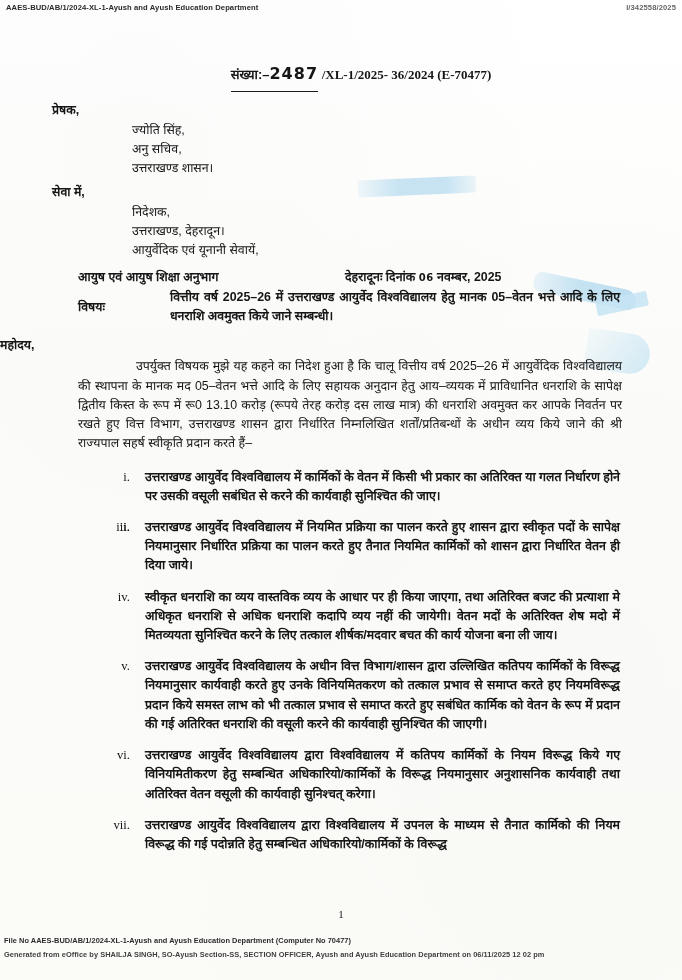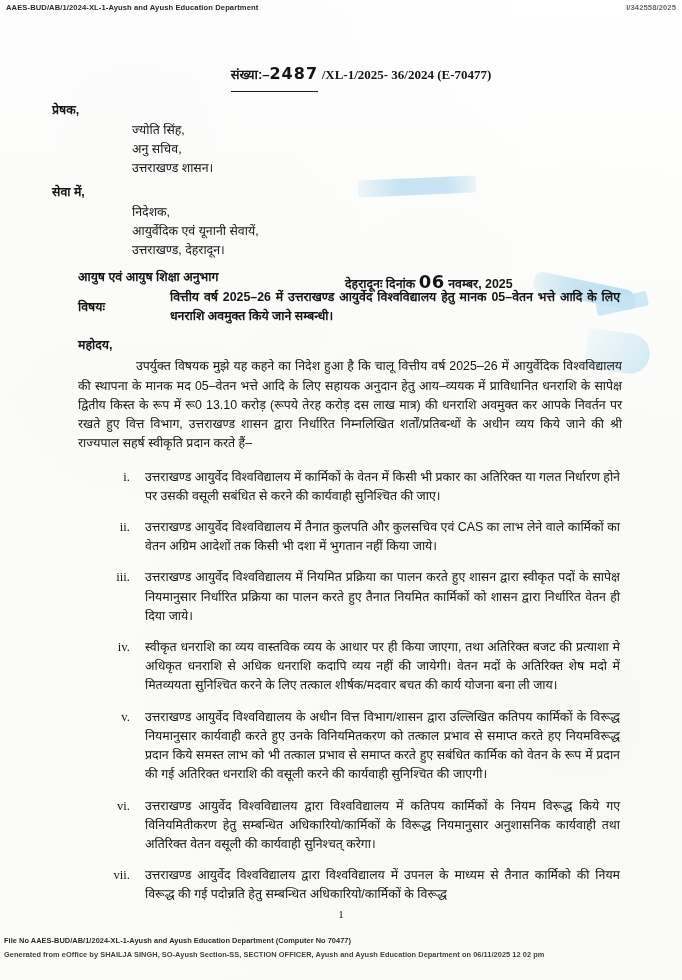--- a/index.html
+++ b/index.html
@@ -92,34 +92,34 @@
   .deptrow .dept { display: inline-block; font-weight: bold; }
   .deptrow .place {
     position: absolute;
     left: 345px;
     top: 0;
     font-weight: bold;
     white-space: nowrap;
   }
   .deptrow .place .dnum {
     font-family: "DejaVu Sans", sans-serif;
-    font-size: 18px;
+    font-size: 10px;
     letter-spacing: 0.5px;
   }
 
   .subjrow {
     position: relative;
     padding-left: 78px;
     padding-right: 62px;
     margin-top: 1px;
   }
   .subjrow .skey { position: absolute; left: 78px; top: 10px; font-weight: bold; }
   .subjrow .sval { display: block; padding-left: 92px; font-weight: bold; text-align: justify; }
 
-  .salut { padding-left: 78px; margin-top: 10px; font-weight: bold; }
+  .salut { margin-top: 10px; font-weight: bold; }
 
   .para {
     padding-left: 78px;
     padding-right: 60px;
     text-align: justify;
     text-justify: inter-word;
     margin-top: 2px;
   }
   .para .ti { display: inline-block; width: 58px; }
 
@@ -139,21 +139,21 @@
   }
   ol.conds > li > .rn {
     position: absolute;
     left: 96px;
     top: 0;
     width: 34px;
     text-align: right;
     font-family: "Liberation Serif", serif;
     font-size: 12.6px;
   }
-  ol.conds > li > .txt { display: block; }
+  ol.conds > li > .txt { display: block; font-weight: bold; }
 
   
   .mark {
     position: absolute;
     z-index: 1;
     background: #bcdff0;
     opacity: 0.85;
     border-radius: 2px;
     pointer-events: none;
   }
@@ -234,22 +234,22 @@
     <div class="blk sender">
       <span class="lbl">प्रेषक,</span>
       <span class="indent nm">ज्योति सिंह,</span>
       <span class="indent nm">अनु सचिव,</span>
       <span class="indent nm">उत्तराखण्ड शासन।</span>
     </div>
 
     <div class="blk receiver">
       <span class="lbl">सेवा में,</span>
       <span class="indent nm">निदेशक,</span>
+      <span class="indent nm">उत्तराखण्ड, देहरादून।</span>
       <span class="indent nm">आयुर्वेदिक एवं यूनानी सेवायें,</span>
-      <span class="indent nm">उत्तराखण्ड, देहरादून।</span>
     </div>
 
     <div class="deptrow">
       <span class="dept">आयुष एवं आयुष शिक्षा अनुभाग</span>
       <span class="place"><span>देहरादूनः दिनांक</span> <span class="dnum">06</span> <span>नवम्बर, 2025</span></span>
     </div>
 
     <div class="subjrow">
       <span class="skey">विषयः</span>
       <span class="sval">वित्तीय वर्ष 2025–26 में उत्तराखण्ड आयुर्वेद विश्वविद्यालय हेतु मानक 05–वेतन भत्ते आदि के लिए धनराशि अवमुक्त किये जाने सम्बन्धी।</span>
@@ -259,21 +259,20 @@
 
     <div class="para"><span class="ti"></span><span>उपर्युक्त विषयक मुझे यह कहने का निदेश हुआ है कि चालू वित्तीय वर्ष 2025–26 में आयुर्वेदिक विश्वविद्यालय की स्थापना के मानक मद 05–वेतन भत्ते आदि के लिए सहायक अनुदान हेतु आय–व्ययक में प्राविधानित धनराशि के सापेक्ष द्वितीय किस्त के रूप में रू0 13.10 करोड़ (रूपये तेरह करोड़ दस लाख मात्र) की धनराशि अवमुक्त कर आपके निवर्तन पर रखते हुए वित्त विभाग, उत्तराखण्ड शासन द्वारा निर्धारित निम्नलिखित शर्तों/प्रतिबन्धों के अधीन व्यय किये जाने की श्री राज्यपाल सहर्ष स्वीकृति प्रदान करते हैं–</span></div>
 
     <ol class="conds">
       <li>
         <span class="rn">i.</span>
         <span class="txt">उत्तराखण्ड आयुर्वेद विश्वविद्यालय में कार्मिकों के वेतन में किसी भी प्रकार का अतिरिक्त या गलत निर्धारण होने पर उसकी वसूली सबंधित से करने की कार्यवाही सुनिश्चित की जाए।</span>
       </li>
       <li>
         <span class="rn">ii.</span>
-        <span class="txt">उत्तराखण्ड आयुर्वेद विश्वविद्यालय में तैनात कुलपति और कुलसचिव एवं CAS का लाभ लेने वाले कार्मिकों का वेतन अग्रिम आदेशों तक किसी भी दशा में भुगतान नहीं किया जाये।</span>
       </li>
       <li>
         <span class="rn">iii.</span>
         <span class="txt">उत्तराखण्ड आयुर्वेद विश्वविद्यालय में नियमित प्रक्रिया का पालन करते हुए शासन द्वारा स्वीकृत पदों के सापेक्ष नियमानुसार निर्धारित प्रक्रिया का पालन करते हुए तैनात नियमित कार्मिकों को शासन द्वारा निर्धारित वेतन ही दिया जाये।</span>
       </li>
       <li>
         <span class="rn">iv.</span>
         <span class="txt">स्वीकृत धनराशि का व्यय वास्तविक व्यय के आधार पर ही किया जाएगा, तथा अतिरिक्त बजट की प्रत्याशा मे अधिकृत धनराशि से अधिक धनराशि कदापि व्यय नहीं की जायेगी। वेतन मदों के अतिरिक्त शेष मदो में मितव्ययता सुनिश्चित करने के लिए तत्काल शीर्षक/मदवार बचत की कार्य योजना बना ली जाय।</span>
       </li>
       <li>

